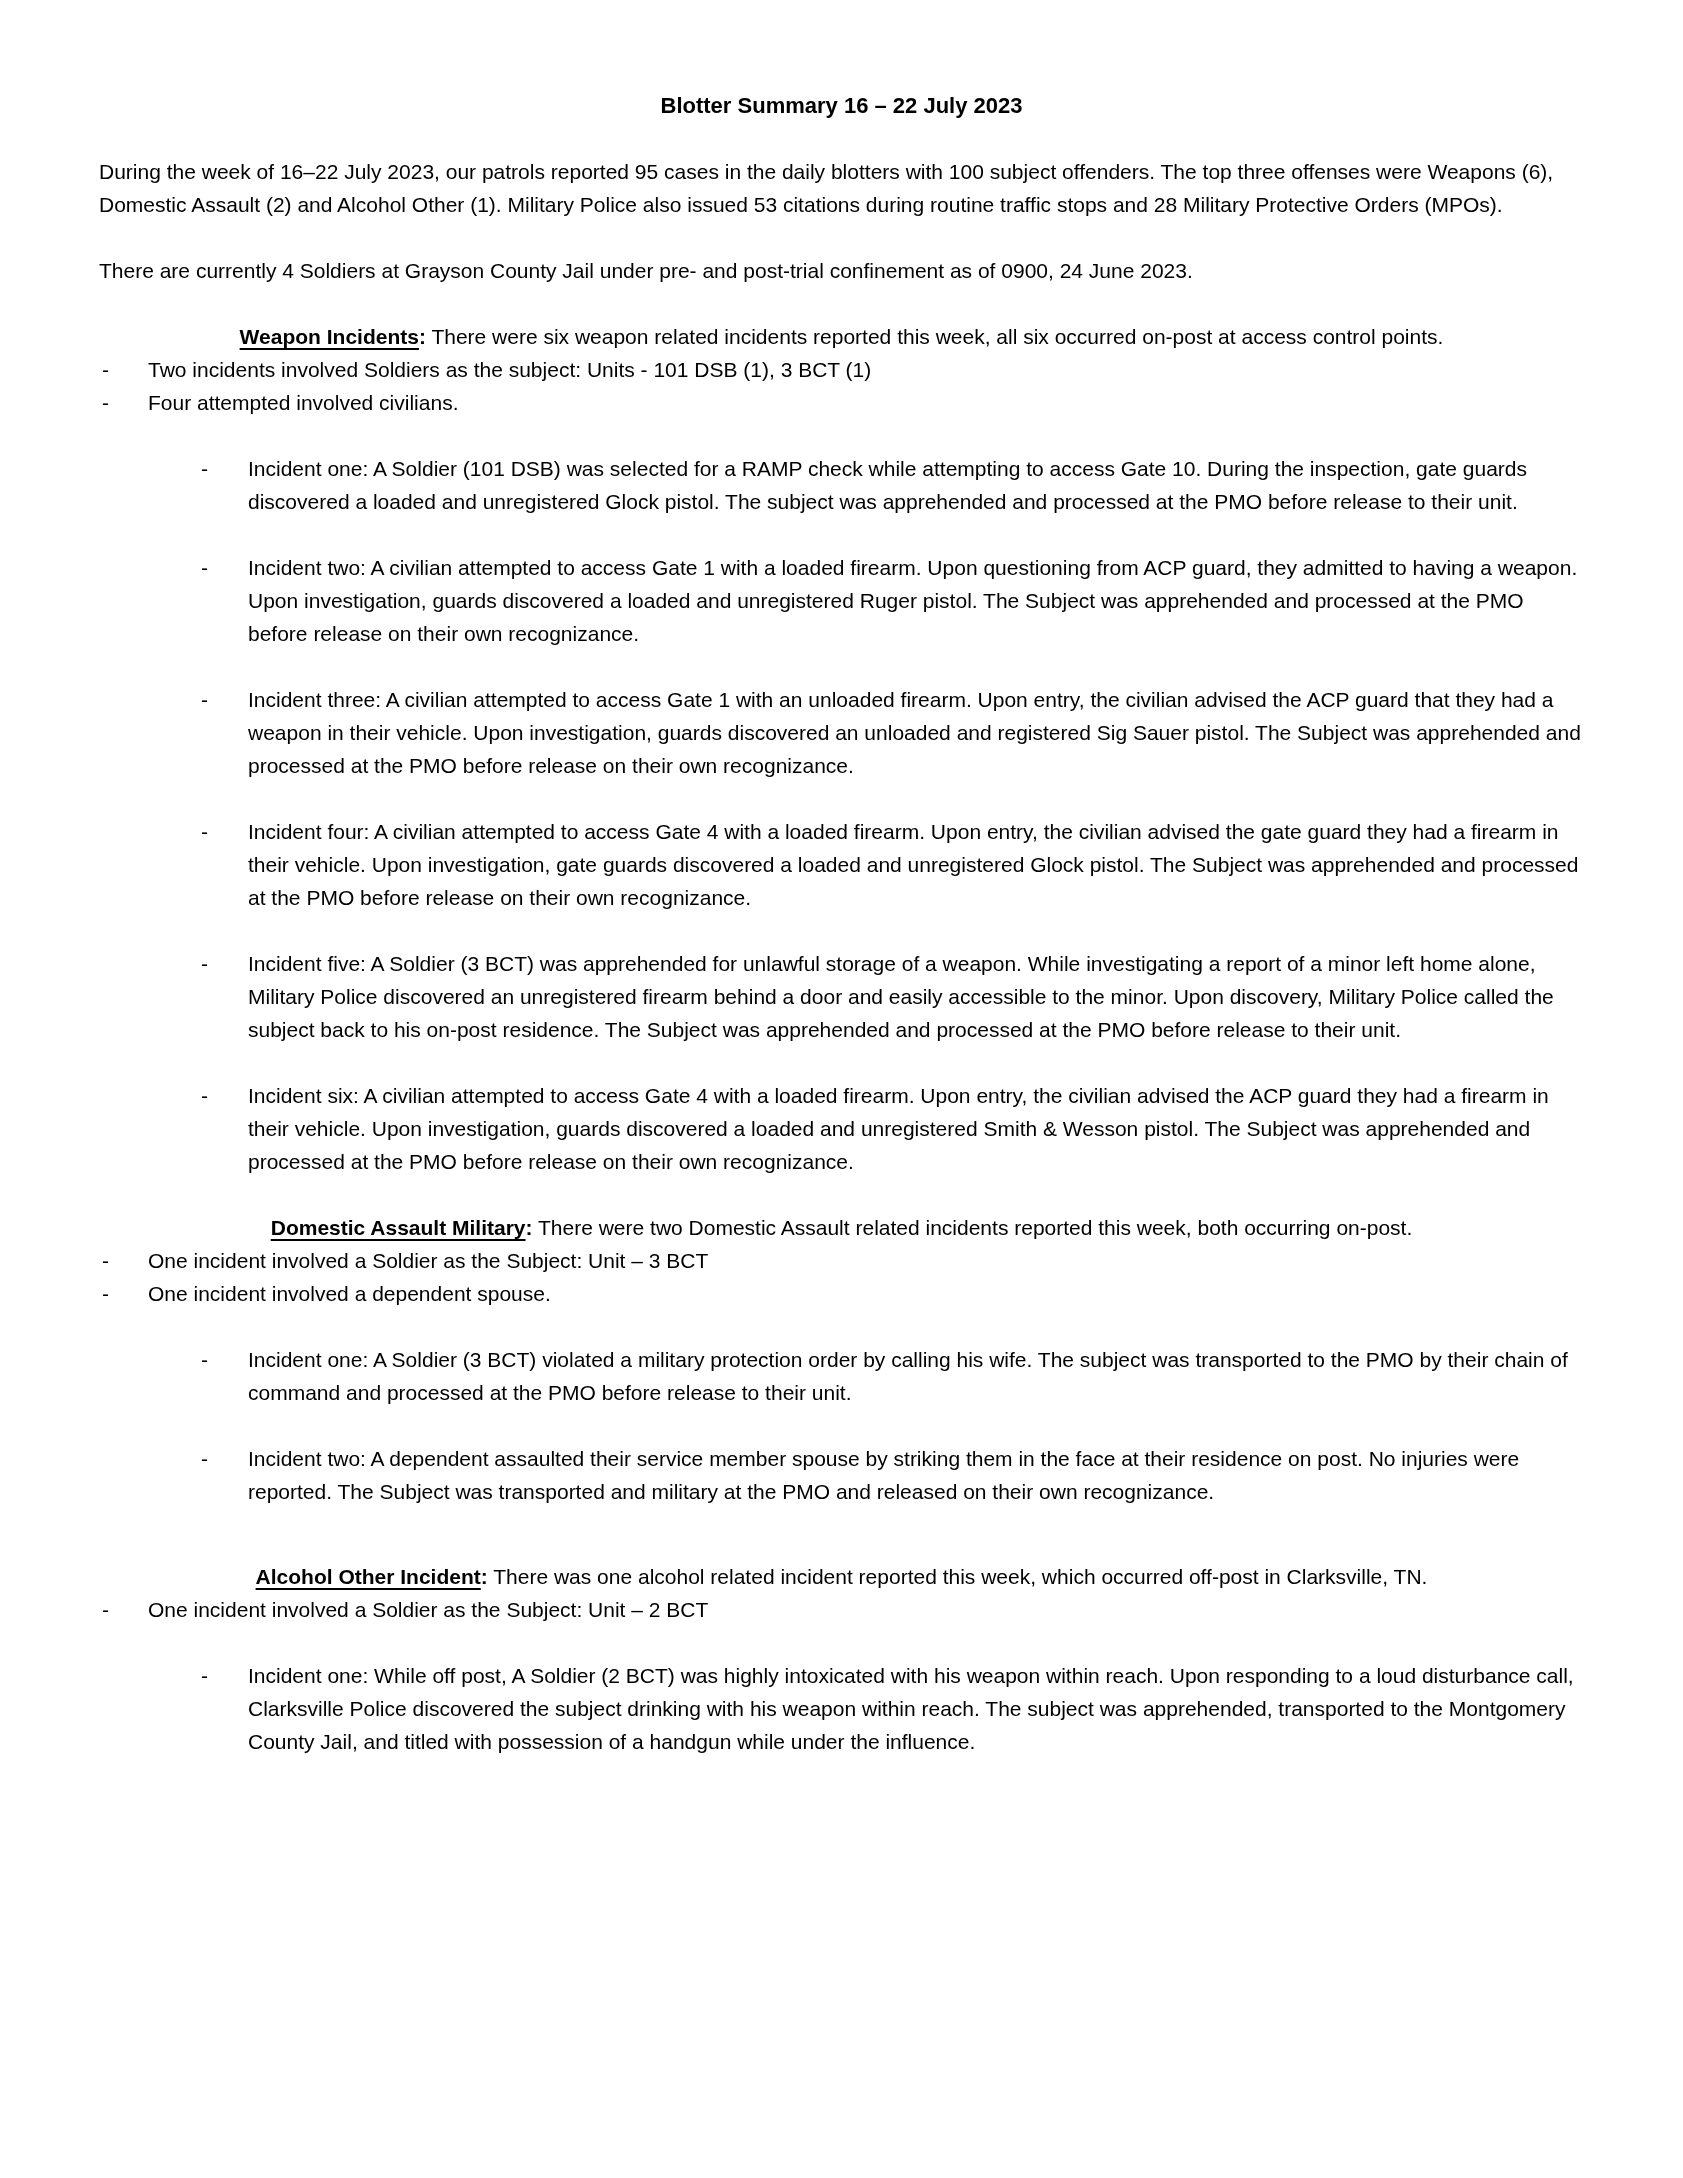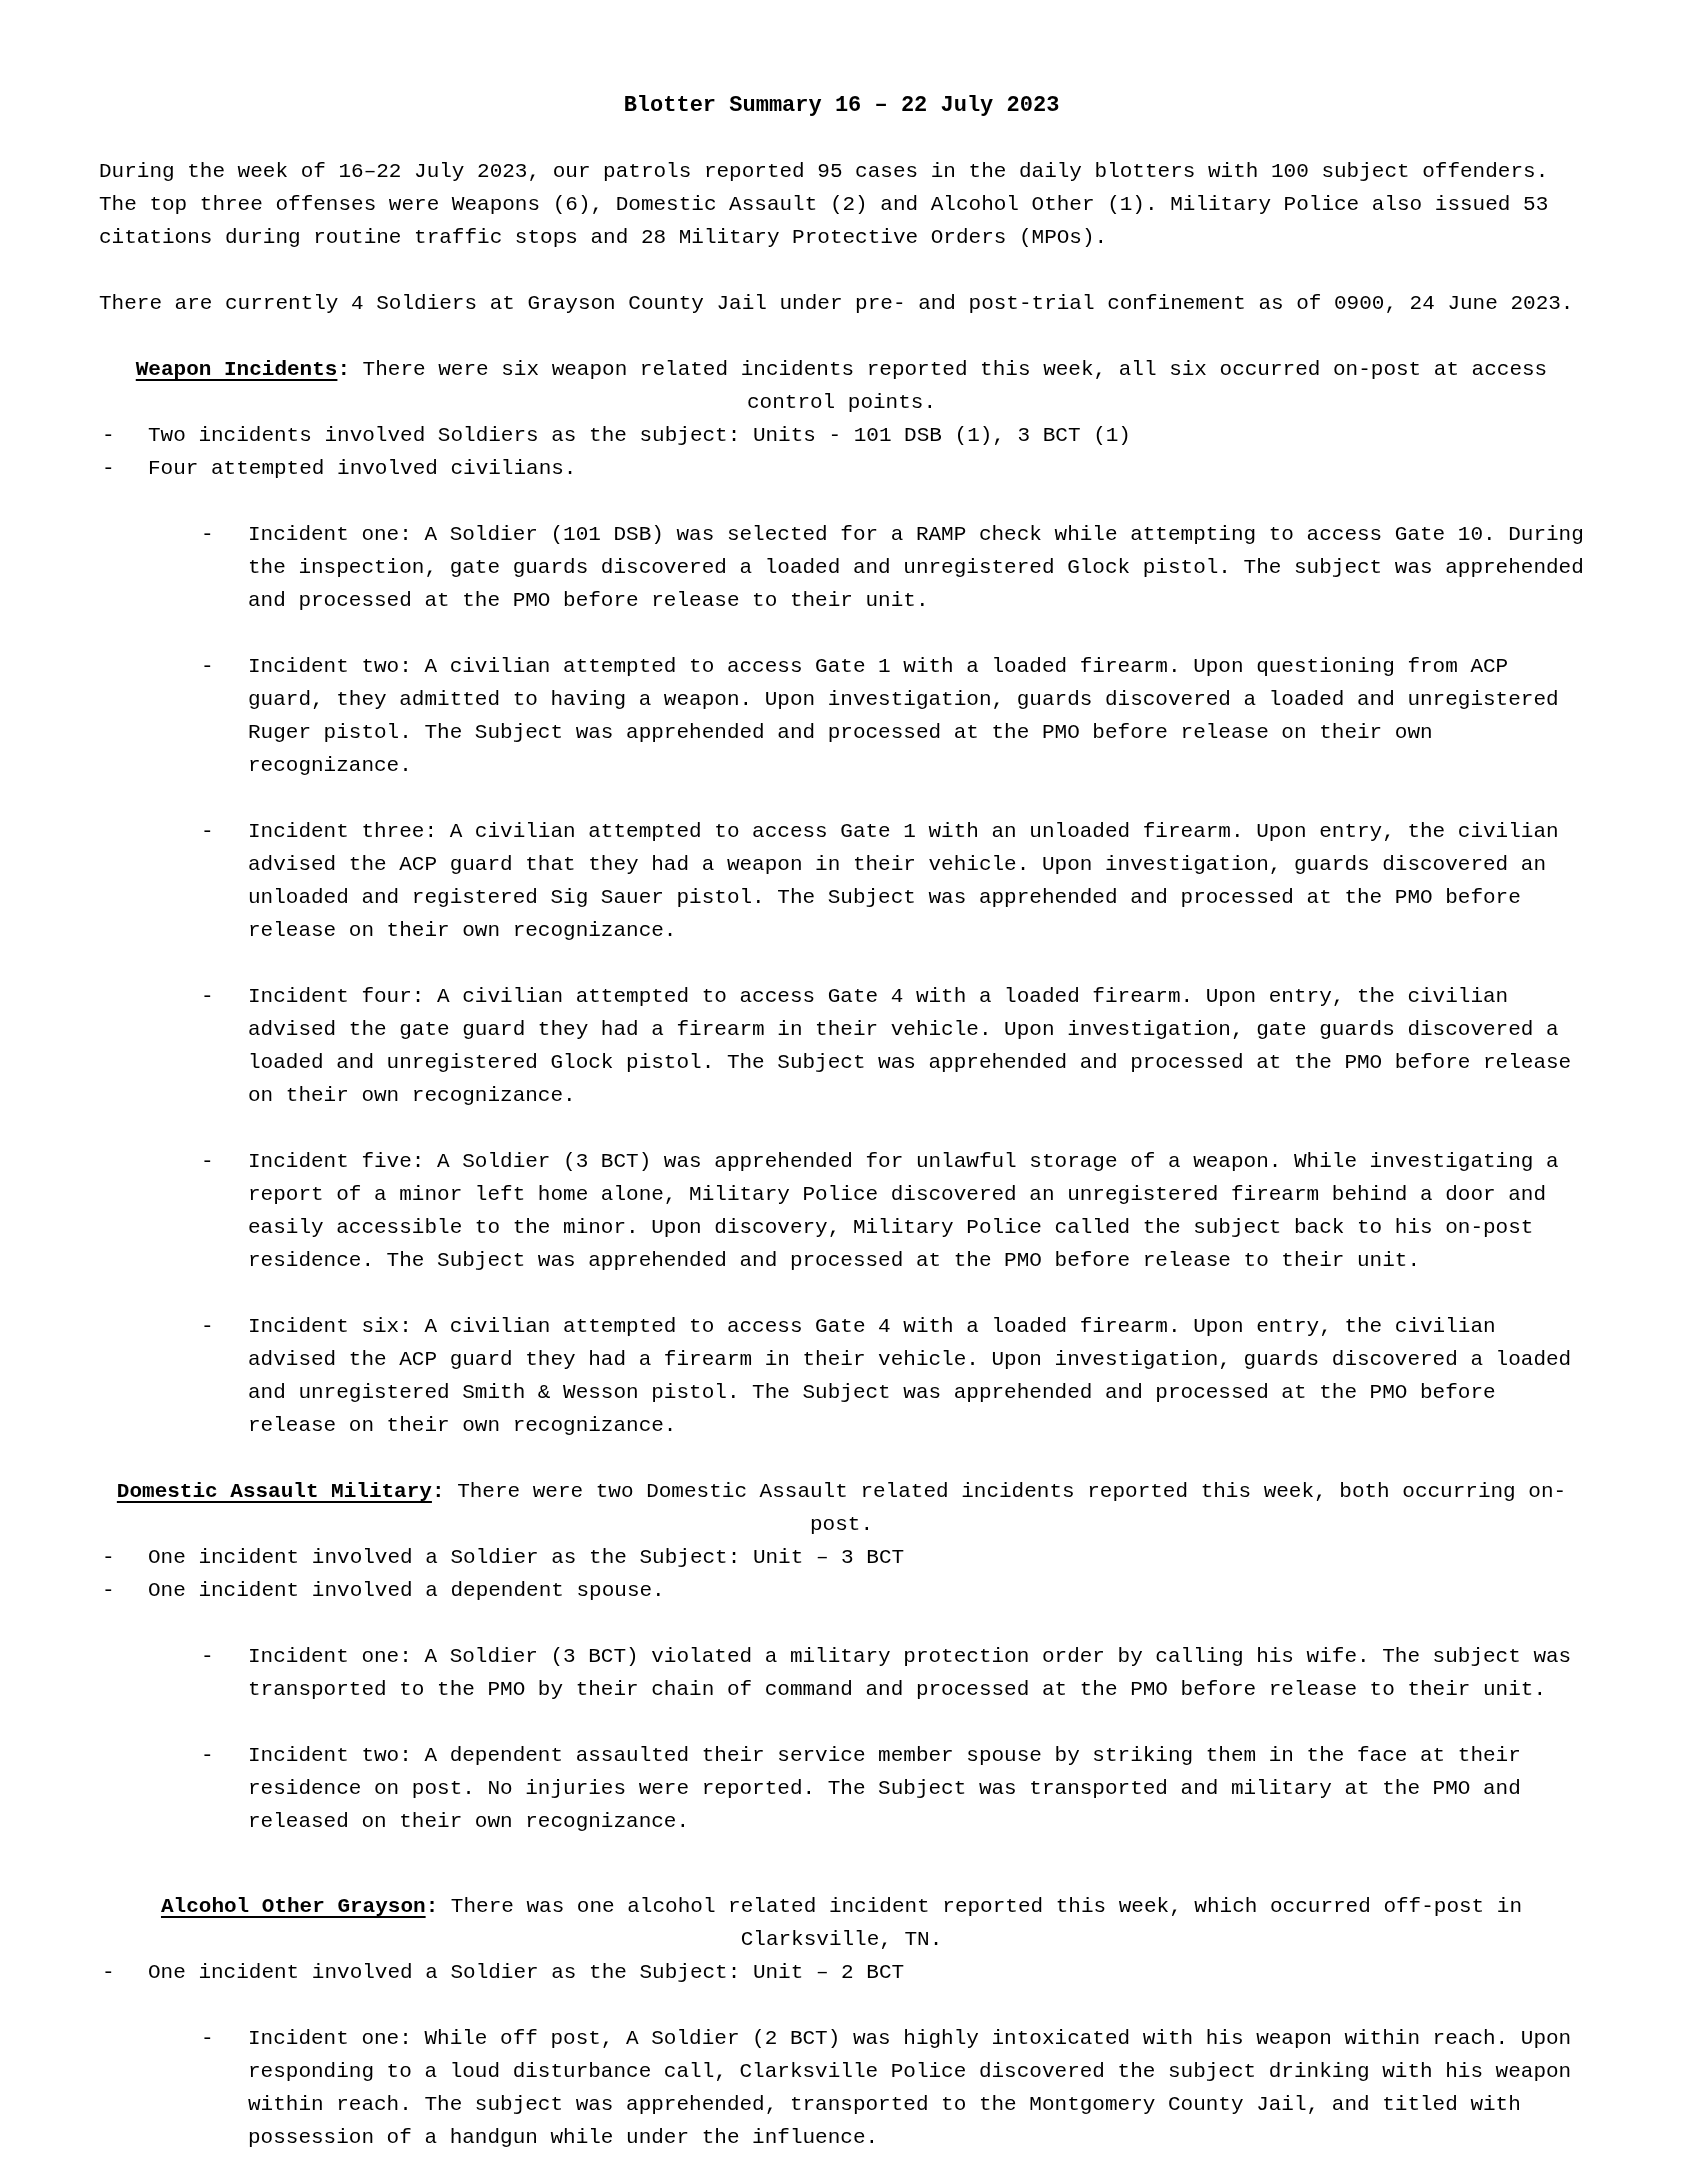--- a/index.html
+++ b/index.html
@@ -7,21 +7,21 @@
     padding: 0;
     background: #ffffff;
   }
   .page {
     position: relative;
     width: 1683px;
     height: 2178px;
     box-sizing: border-box;
     background: #ffffff;
     color: #000000;
-    font-family: Liberation Mono, monospace;
+    font-family: Liberation Sans, sans-serif;
     font-size: 21px;
     line-height: 33px;
     padding: 89px 99px 0 99px;
     overflow: hidden;
   }
   .doc-title {
     text-align: center;
     font-weight: bold;
     font-size: 22px;
     margin: 0 0 33px 0;
@@ -137,21 +137,21 @@
       <span class="marker">-</span>
       <span class="li-text">Incident one: A Soldier (3 BCT) violated a military protection order by calling his wife. The subject was transported to the PMO by their chain of command and processed at the PMO before release to their unit.</span>
     </div>
     <div class="incident">
       <span class="marker">-</span>
       <span class="li-text">Incident two: A dependent assaulted their service member spouse by striking them in the face at their residence on post. No injuries were reported. The Subject was transported and military at the PMO and released on their own recognizance.</span>
     </div>
   </div>
 
   <div class="section gap-large">
-    <p class="section-lead"><span class="head-underline">Alcohol Other Grayson</span><span class="head-colon">:</span><span> There was one alcohol related incident reported this week, which occurred off-post in Clarksville, TN.</span></p>
+    <p class="section-lead"><span class="head-underline">Alcohol Other Incident</span><span class="head-colon">:</span><span> There was one alcohol related incident reported this week, which occurred off-post in Clarksville, TN.</span></p>
     <div class="bullets">
       <div class="li">
         <span class="marker">-</span>
         <span class="li-text">One incident involved a Soldier as the Subject: Unit – 2 BCT</span>
       </div>
     </div>
     <div class="incident">
       <span class="marker">-</span>
       <span class="li-text">Incident one: While off post, A Soldier (2 BCT) was highly intoxicated with his weapon within reach.  Upon responding to a loud disturbance call, Clarksville Police discovered the subject drinking with his weapon within reach. The subject was apprehended, transported to the Montgomery County Jail, and titled with possession of a handgun while under the influence.</span>
     </div>

